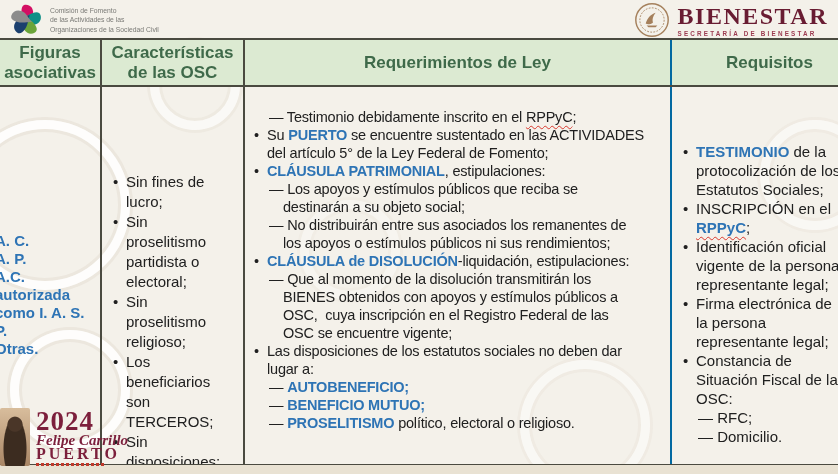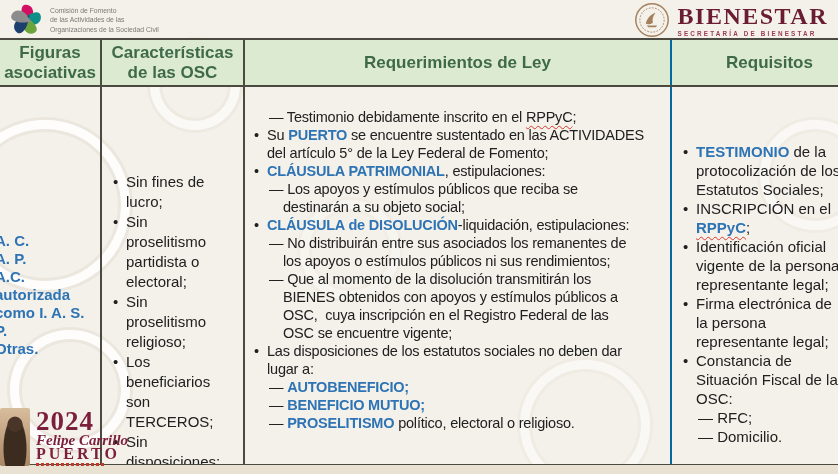--- a/index.html
+++ b/index.html
@@ -165,23 +165,23 @@
         </div>
     </div>
     <div class="col c3 cell cell-req">
       <div>
           <div class="li dash"><span>— Testimonio debidamente inscrito en el </span><span class="seg-squiggly">RPPyC</span><span>;</span></div>
           <div class="li bullet"><span>Su </span><span class="seg-blue">PUERTO</span><span> se encuentre sustentado en las ACTIVIDADES
 del artículo 5° de la Ley Federal de Fomento;</span></div>
           <div class="li bullet"><span class="seg-blue">CLÁUSULA PATRIMONIAL</span><span>, estipulaciones:</span></div>
           <div class="li dash"><span>— Los apoyos y estímulos públicos que reciba se
 destinarán a su objeto social;</span></div>
-          <div class="li bullet"><span class="seg-blue">CLÁUSULA de DISOLUCIÓN</span><span>-liquidación, estipulaciones:</span></div>
           <div class="li dash"><span>— No distribuirán entre sus asociados los remanentes de
 los apoyos o estímulos públicos ni sus rendimientos;</span></div>
+          <div class="li bullet"><span class="seg-blue">CLÁUSULA de DISOLUCIÓN</span><span>-liquidación, estipulaciones:</span></div>
           <div class="li dash"><span>— Que al momento de la disolución transmitirán los
 BIENES obtenidos con apoyos y estímulos públicos a
 OSC,  cuya inscripción en el Registro Federal de las
 OSC se encuentre vigente;</span></div>
           <div class="li bullet"><span>Las disposiciones de los estatutos sociales no deben dar
 lugar a:</span></div>
           <div class="li dash"><span>— </span><span class="seg-blue">AUTOBENEFICIO;</span></div>
           <div class="li dash"><span>— </span><span class="seg-blue">BENEFICIO MUTUO;</span></div>
           <div class="li dash"><span>— </span><span class="seg-blue">PROSELITISMO</span><span> político, electoral o religioso.</span></div>
         </div>

